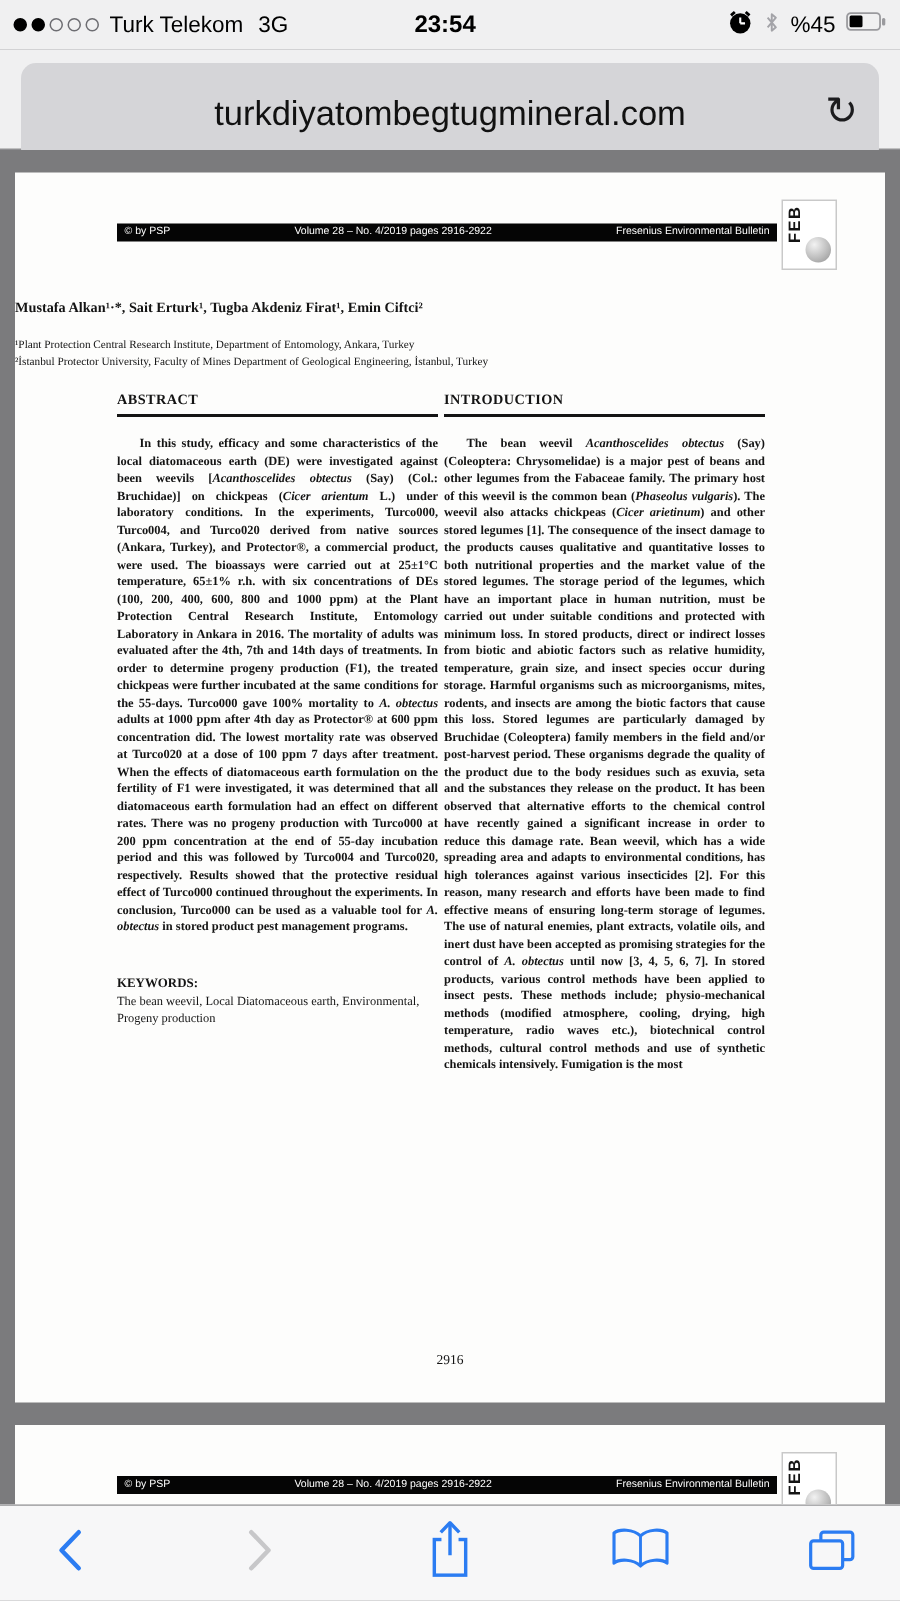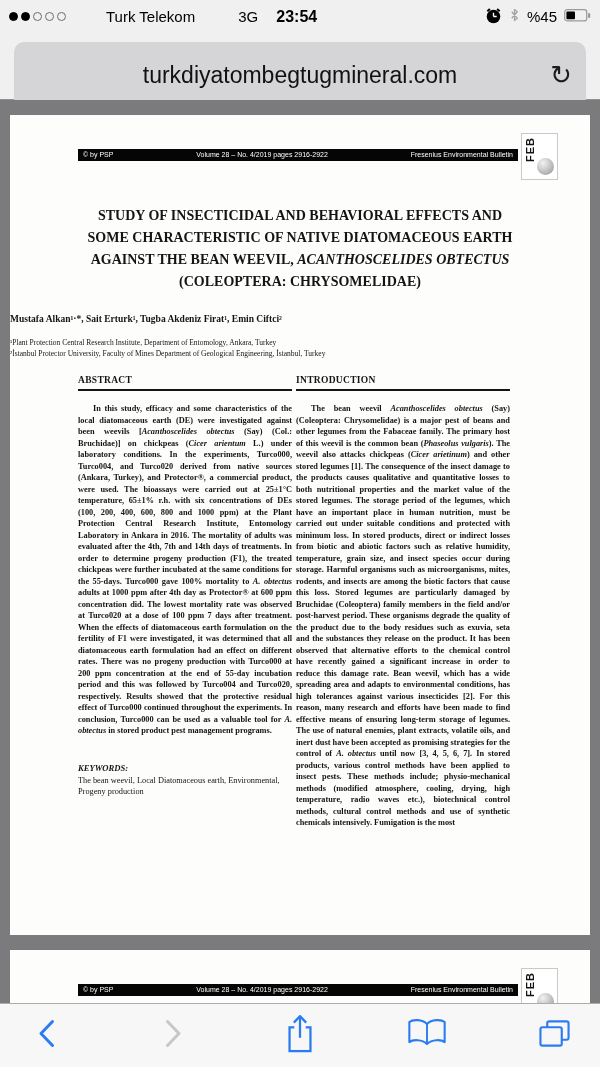--- a/index.html
+++ b/index.html
@@ -7,21 +7,20 @@
   body {
     font-family:"Liberation Sans","DejaVu Sans",sans-serif;
     background:#7b7b7d; position:relative; overflow:hidden; color:#000;
   }
 
   
   .statusbar {
     position:absolute; top:0; left:0; width:600px; height:33px;
     background:#f0f0f1; display:flex; align-items:center; padding:0 9px;
     font-size:15px;
-    gap:33px;
   }
   .sig { display:flex; gap:3px; align-items:center; margin-right:7px; }
   .sig .dot { width:9px; height:9px; border-radius:50%; border:1px solid #6d6d72; }
   .sig .dot.filled { background:#000; border-color:#000; }
   .carrier { font-size:15px; margin-right:10px; }
   .network { font-size:15px; }
   .clock {
     position:absolute; left:50%; transform:translateX(-58%);
     font-weight:bold; font-size:16px;
   }
@@ -89,21 +88,21 @@
   .col { width:214px; flex:0 0 auto; }
   .sec-head {
     font-weight:bold; font-size:9.5px; letter-spacing:.3px;
     border-bottom:2px solid #141414; padding-bottom:4px;
   }
   .body-text {
     margin-top:12px; font-size:8.3px; line-height:11.5px;
     text-align:justify; text-indent:15px;font-weight:bold;
   }
   .kw-block { margin-top:26px; }
-  .kw-head { font-weight:bold; font-size:8.6px;font-style:italic; }
+  .kw-head { font-weight:bold; font-size:8.6px; }
   .kw-text { font-size:8.3px; line-height:11.5px; margin-top:2px; }
   .intro-text { max-height:478px; overflow:hidden; }
   .page-num {
     position:absolute; bottom:24px; left:0; width:100%;
     text-align:center; font-size:9px;
   }
 
   
   .toolbar {
     position:absolute; left:0; bottom:0; width:600px; height:64px;
@@ -167,21 +166,20 @@
         <span>© by PSP</span>
         <span>Volume 28 – No. 4/2019 pages 2916-2922</span>
         <span>Fresenius Environmental Bulletin</span>
       </div>
       <div class="feb-box">
         <span class="feb-text">FEB</span>
         <span class="feb-sphere"></span>
       </div>
     </div>
 
-    <div class="paper-title"><span>STUDY OF INSECTICIDAL AND BEHAVIORAL EFFECTS AND SOME CHARACTERISTIC OF NATIVE DIATOMACEOUS EARTH AGAINST THE BEAN WEEVIL, </span><i>ACANTHOSCELIDES OBTECTUS</i><span> (COLEOPTERA: CHRYSOMELIDAE)</span></div>
 
     <div class="authors">Mustafa Alkan¹·*, Sait Erturk¹, Tugba Akdeniz Firat¹, Emin Ciftci²</div>
 
     <div class="affils">
       <div>¹Plant Protection Central Research Institute, Department of Entomology, Ankara, Turkey</div>
       <div>²İstanbul Protector University, Faculty of Mines Department of Geological Engineering, İstanbul, Turkey</div>
     </div>
 
     <div class="columns">
       <div class="col">
@@ -191,20 +189,21 @@
           <div class="kw-head">KEYWORDS:</div>
           <div class="kw-text">The bean weevil, Local Diatomaceous earth, Environmental, Progeny production</div>
         </div>
       </div>
       <div class="col">
         <div class="sec-head">INTRODUCTION</div>
         <div class="body-text intro-text"><span>The bean weevil </span><i>Acanthoscelides obtectus</i><span> (Say) (Coleoptera: Chrysomelidae) is a major pest of beans and other legumes from the Fabaceae family. The primary host of this weevil is the common bean (</span><i>Phaseolus vulgaris</i><span>). The weevil also attacks chickpeas (</span><i>Cicer arietinum</i><span>) and other stored legumes [1]. The consequence of the insect damage to the products causes qualitative and quantitative losses to both nutritional properties and the market value of the stored legumes. The storage period of the legumes, which have an important place in human nutrition, must be carried out under suitable conditions and protected with minimum loss. In stored products, direct or indirect losses from biotic and abiotic factors such as relative humidity, temperature, grain size, and insect species occur during storage. Harmful organisms such as microorganisms, mites, rodents, and insects are among the biotic factors that cause this loss. Stored legumes are particularly damaged by Bruchidae (Coleoptera) family members in the field and/or post-harvest period. These organisms degrade the quality of the product due to the body residues such as exuvia, seta and the substances they release on the product. It has been observed that alternative efforts to the chemical control have recently gained a significant increase in order to reduce this damage rate. Bean weevil, which has a wide spreading area and adapts to environmental conditions, has high tolerances against various insecticides [2]. For this reason, many research and efforts have been made to find effective means of ensuring long-term storage of legumes. The use of natural enemies, plant extracts, volatile oils, and inert dust have been accepted as promising strategies for the control of </span><i>A. obtectus</i><span> until now [3, 4, 5, 6, 7]. In stored products, various control methods have been applied to insect pests. These methods include; physio-mechanical methods (modified atmosphere, cooling, drying, high temperature, radio waves etc.), biotechnical control methods, cultural control methods and use of synthetic chemicals intensively. Fumigation is the most</span></div>
       </div>
     </div>
 
+    <div class="page-num">2916</div>
   </div>
 
   <div class="page page2">
     <div class="header-row">
       <div class="jbar">
         <span>© by PSP</span>
         <span>Volume 28 – No. 4/2019 pages 2916-2922</span>
         <span>Fresenius Environmental Bulletin</span>
       </div>
       <div class="feb-box">

